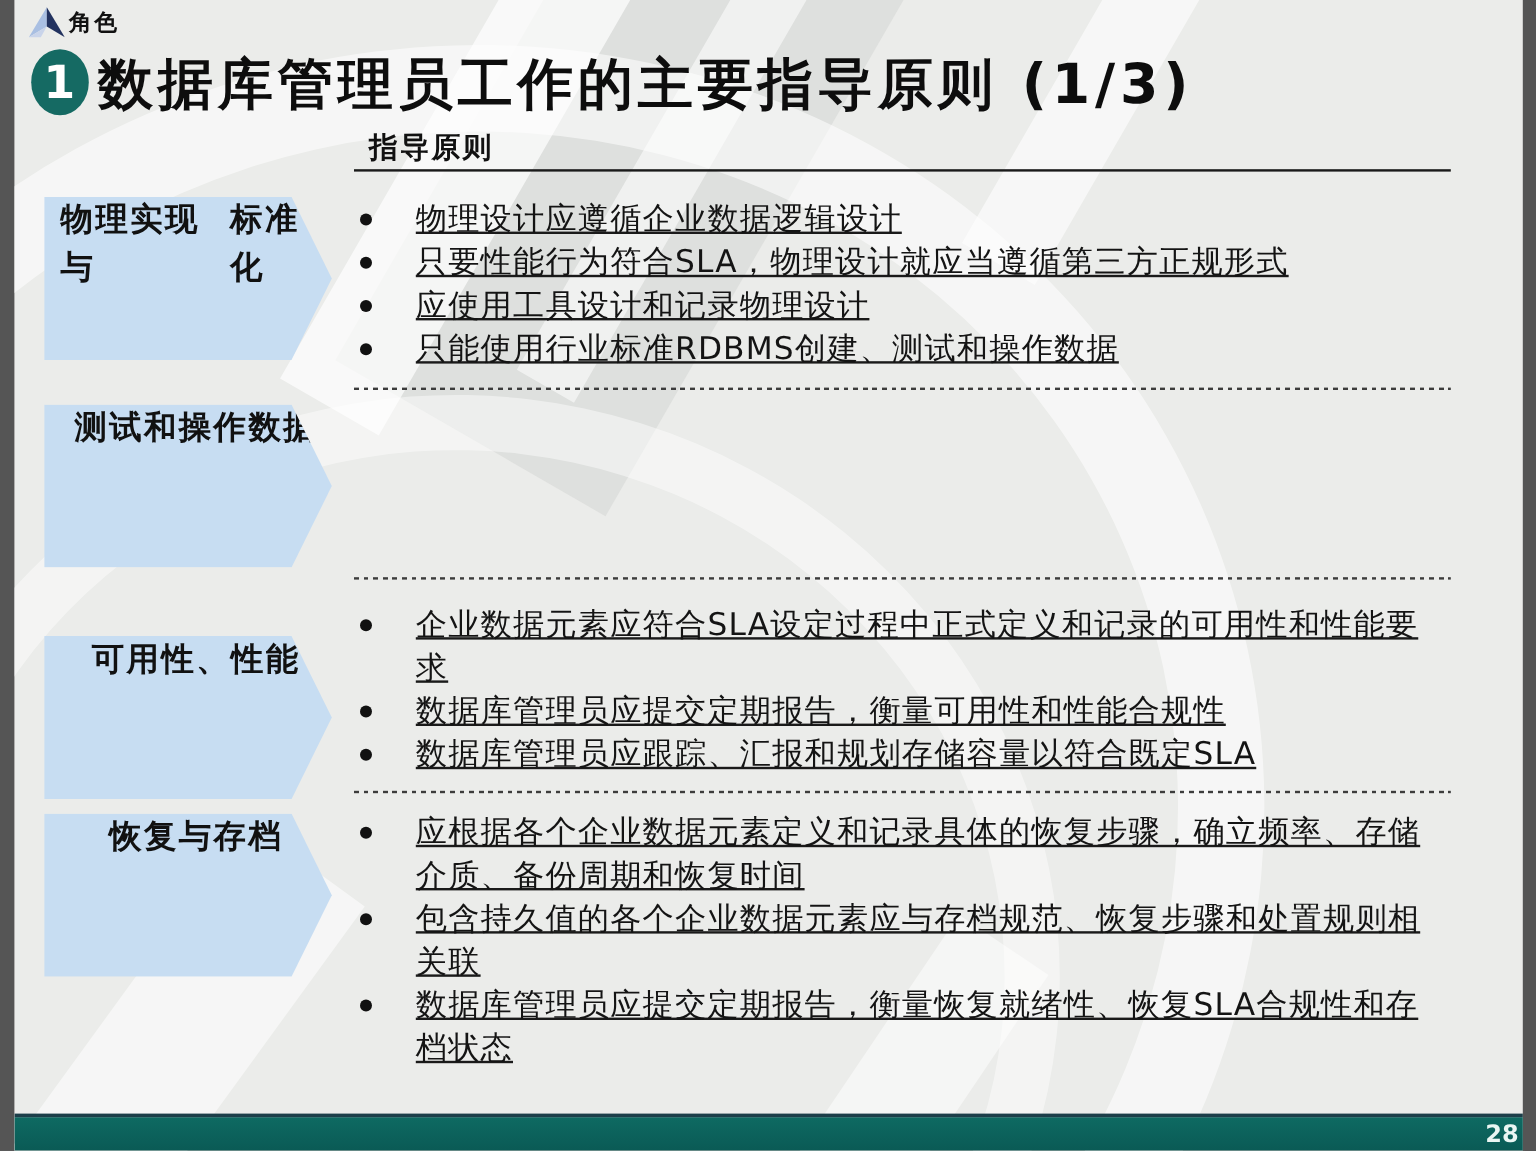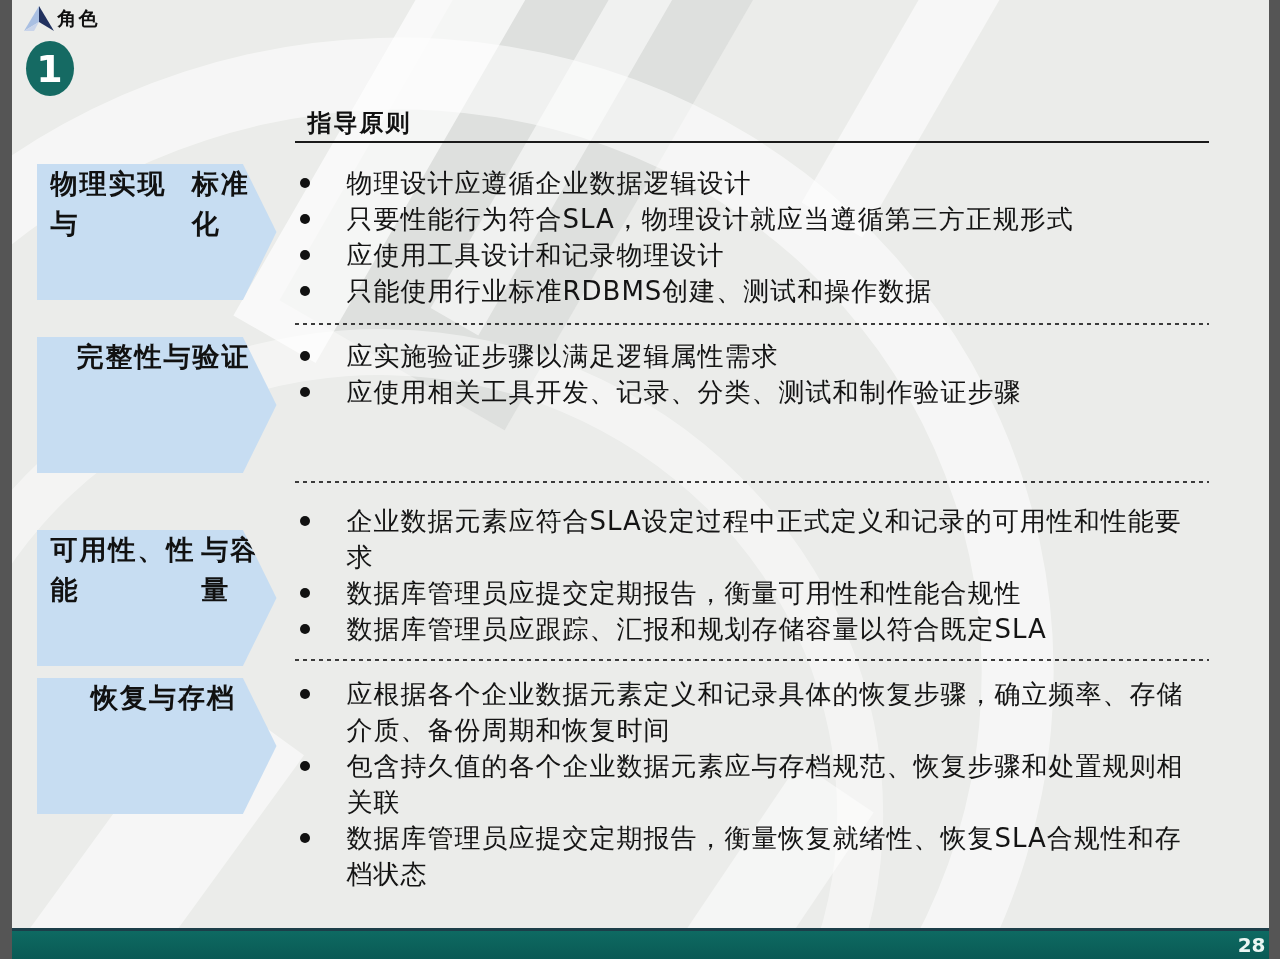--- a/index.html
+++ b/index.html
@@ -67,21 +67,21 @@
     position:absolute;left:25px;width:240px;height:136px;
     background:#c7ddf2;
     clip-path:polygon(0 0,86% 0,100% 50%,86% 100%,0 100%);
     display:flex;flex-direction:row;justify-content:center;
     padding-left:14px;box-sizing:border-box;
   }
   .arrow-box .line{font-size:27px;font-weight:bold;color:#111;line-height:40px;letter-spacing:2px;}
   .abox1{top:164px;} .abox2{top:337px;} .abox3{top:530px;} .abox4{top:678px;}
 
   
-  .bullets{position:absolute;left:283px;width:914px;margin:0;padding:0;list-style:none;}
+  .bullets{position:absolute;left:283px;width:914px;margin:0;padding:0;list-style:none;text-decoration:underline;}
   .bullets li{
     position:relative;padding-left:52px;
     font-size:26px;line-height:36px;letter-spacing:1px;color:#141414;
   }
   .bullets li::before{
     content:"";position:absolute;left:5px;top:13px;width:10px;height:10px;
     border-radius:50%;background:#111;
   }
   .grp1{top:165px;} .grp2{top:338px;} .grp3{top:503px;} .grp4{top:676px;}
 
@@ -111,53 +111,49 @@
   <div class="logo">
     <svg width="30" height="27" viewBox="0 0 30 27">
       <polygon points="15,1 0,26 15,17" fill="#a9bfe2"></polygon>
       <polygon points="15,1 30,26 15,17" fill="#22325f"></polygon>
       <polygon points="15,17 0,26 10,26" fill="#c9d4ea"></polygon>
     </svg>
     <span class="logo-text">角色</span>
   </div>
 
   <div class="badge">1</div>
+  <h1 class="title">数据库管理员工作的主要指导原则 (1/3)</h1>
 
 
   <div class="col-header">指导原则</div>
   <div class="col-underline"></div>
 
   <div class="arrow-box abox1">
     <span class="line">物理实现与</span>
     <span class="line">标准化</span>
   </div>
   <div class="arrow-box abox2">
-    <span class="line">完整性与验证</span>
+    <span class="line">测试和操作数据</span>
   </div>
   <div class="arrow-box abox3">
     <span class="line">可用性、性能</span>
-    <span class="line">与容量</span>
   </div>
   <div class="arrow-box abox4">
     <span class="line">恢复与存档</span>
   </div>
 
   <ul class="bullets grp1">
     <li>物理设计应遵循企业数据逻辑设计</li>
     <li>只要性能行为符合SLA，物理设计就应当遵循第三方正规形式</li>
     <li>应使用工具设计和记录物理设计</li>
     <li>只能使用行业标准RDBMS创建、测试和操作数据</li>
   </ul>
 
   <div class="separator sep1"></div>
 
-  <ul class="bullets grp2">
-    <li>应实施验证步骤以满足逻辑属性需求</li>
-    <li>应使用相关工具开发、记录、分类、测试和制作验证步骤</li>
-  </ul>
 
   <div class="separator sep2"></div>
 
   <ul class="bullets grp3">
     <li>企业数据元素应符合SLA设定过程中正式定义和记录的可用性和性能要求</li>
     <li>数据库管理员应提交定期报告，衡量可用性和性能合规性</li>
     <li>数据库管理员应跟踪、汇报和规划存储容量以符合既定SLA</li>
   </ul>
 
   <div class="separator sep3"></div>

